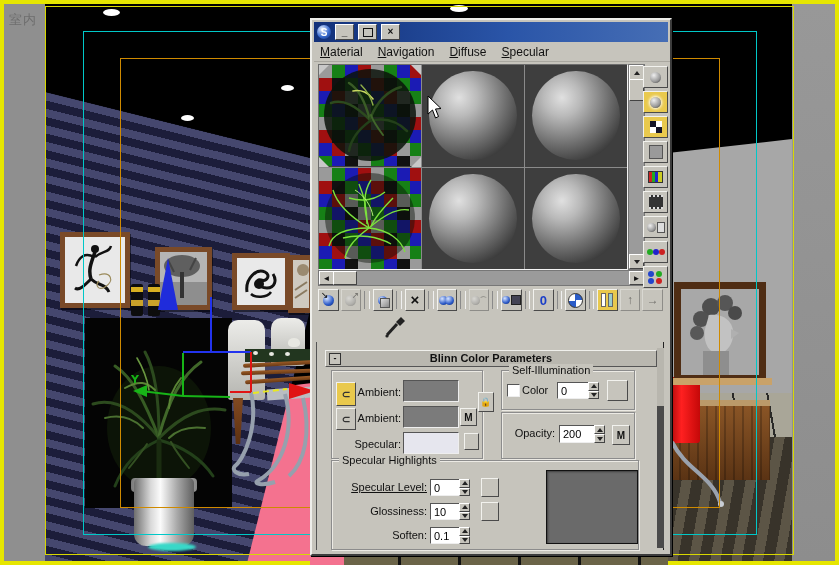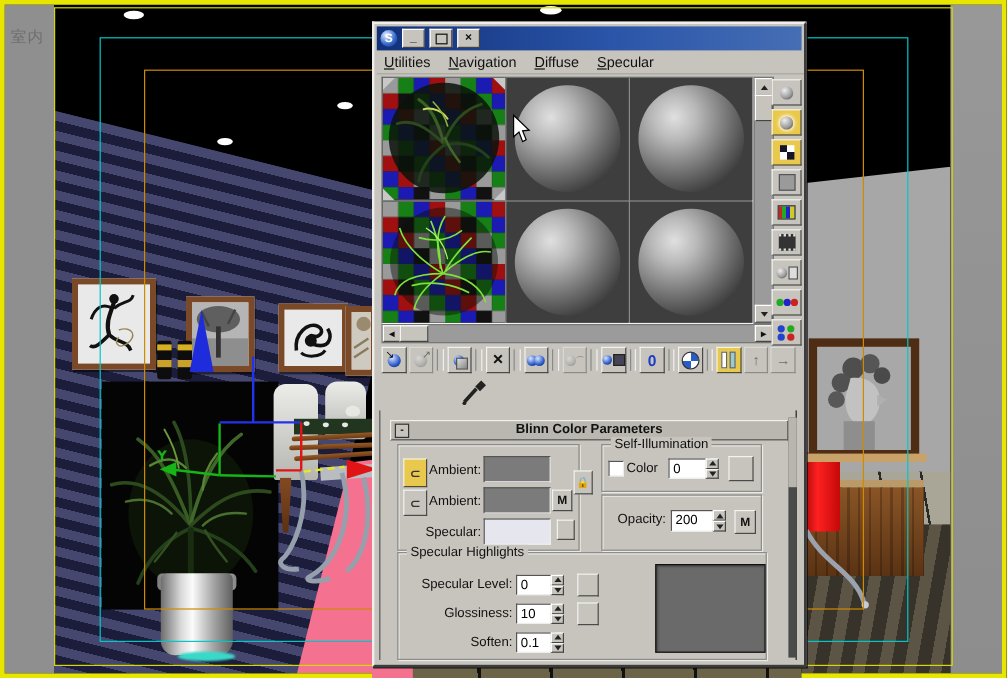--- a/index.html
+++ b/index.html
@@ -2,21 +2,21 @@
 <html><head>
 <meta charset="utf-8">
 <style>
   html,body{margin:0;padding:0;background:#222;}
   .stage{position:relative;width:839px;height:565px;overflow:hidden;background:#000;
          font-family:"Liberation Sans","DejaVu Sans",sans-serif;
          box-shadow:inset 0 0 0 4px #e6e600;}
   
   .colL{position:absolute;left:4px;top:4px;width:41px;height:557px;background:#8f8f8f;z-index:1;}
   .colR{position:absolute;left:792px;top:4px;width:43px;height:557px;background:linear-gradient(180deg,#989898,#8d8d8d);z-index:1;}
-  .vplabel{position:absolute;left:9px;top:22px;color:#6e6e6e;font-size:13px;z-index:2;letter-spacing:1px;}
+  .vplabel{position:absolute;left:9px;top:11px;color:#6e6e6e;font-size:13px;z-index:2;letter-spacing:1px;}
   .sceneL{position:absolute;left:45px;top:0;width:267px;height:561px;overflow:hidden;z-index:1;}
   .wall{position:absolute;left:0;top:92px;width:310px;height:520px;transform:rotate(14deg);transform-origin:0 0;
         background:repeating-linear-gradient(to bottom,#45476e 0 8px,#1c1d3a 8px 16px);}
   .floorL{position:absolute;left:0;top:0;width:267px;height:561px;background:#f4728f;
           clip-path:polygon(0 447px,185px 393px,267px 383px,267px 561px,0 561px);}
   .pic{position:absolute;border:5px solid #7a4a28;background:#e9e9e9;box-shadow:1px 2px 0 rgba(0,0,0,.5);}
   .blackpanel{position:absolute;left:40px;top:318px;width:147px;height:190px;background:#040404;}
   .pot{position:absolute;left:89px;top:478px;width:60px;height:68px;border-radius:5px 5px 12px 12px;
        background:linear-gradient(90deg,#6e6e6e 0,#d9d9d9 28%,#fbfbfb 44%,#a8a8a8 72%,#5f5f5f 100%);}
   .potrim{position:absolute;left:86px;top:478px;width:66px;height:14px;border-radius:4px;
@@ -326,21 +326,21 @@
           <span>_</span>
         </div>
       <div class="wbtn">
           <span style="width:8px;height:7px;border:1px solid #111;display:block"></span>
         </div>
       <div class="wbtn">
           <span>×</span>
         </div>
     </div>
     <div class="menubar">
-      <span class="menu-item">Utilities</span>
+      <span class="menu-item">Material</span>
       <span class="menu-item">Navigation</span>
       <span class="menu-item">Diffuse</span>
       <span class="menu-item">Specular</span>
     </div>
 
     <div class="slots">
       <div class="slot">
         <svg width="102" height="101" viewBox="0 0 102 101">
           <rect width="102" height="101" fill="url(#chk)"></rect>
           <circle cx="51" cy="50" r="46" fill="#0b130a" opacity="0.85"></circle>
@@ -556,21 +556,21 @@
           </div>
           <div>
             <span class="tri-d"></span>
           </div>
         </div>
       <div class="mbtn" style="left:295px;top:83px;width:16px;height:18px;">M</div>
 
       <div class="gb" style="left:14px;top:118px;width:306px;height:88px;">
         <span class="gbt">Specular Highlights</span>
       </div>
-      <div class="lbl" style="left:20px;top:139px;width:90px;">Specular Level:</div>
+      <div class="lbl" style="left:20px;top:139px;width:90px;text-decoration:underline;">Specular Level:</div>
       <div class="field" style="left:113px;top:137px;width:28px;height:15px;">0</div>
       <div class="spin" style="left:142px;top:137px;height:17px;">
           <div>
             <span class="tri-u"></span>
           </div>
           <div>
             <span class="tri-d"></span>
           </div>
         </div>
       <div class="mbtn" style="left:164px;top:136px;width:16px;height:17px;"></div>

